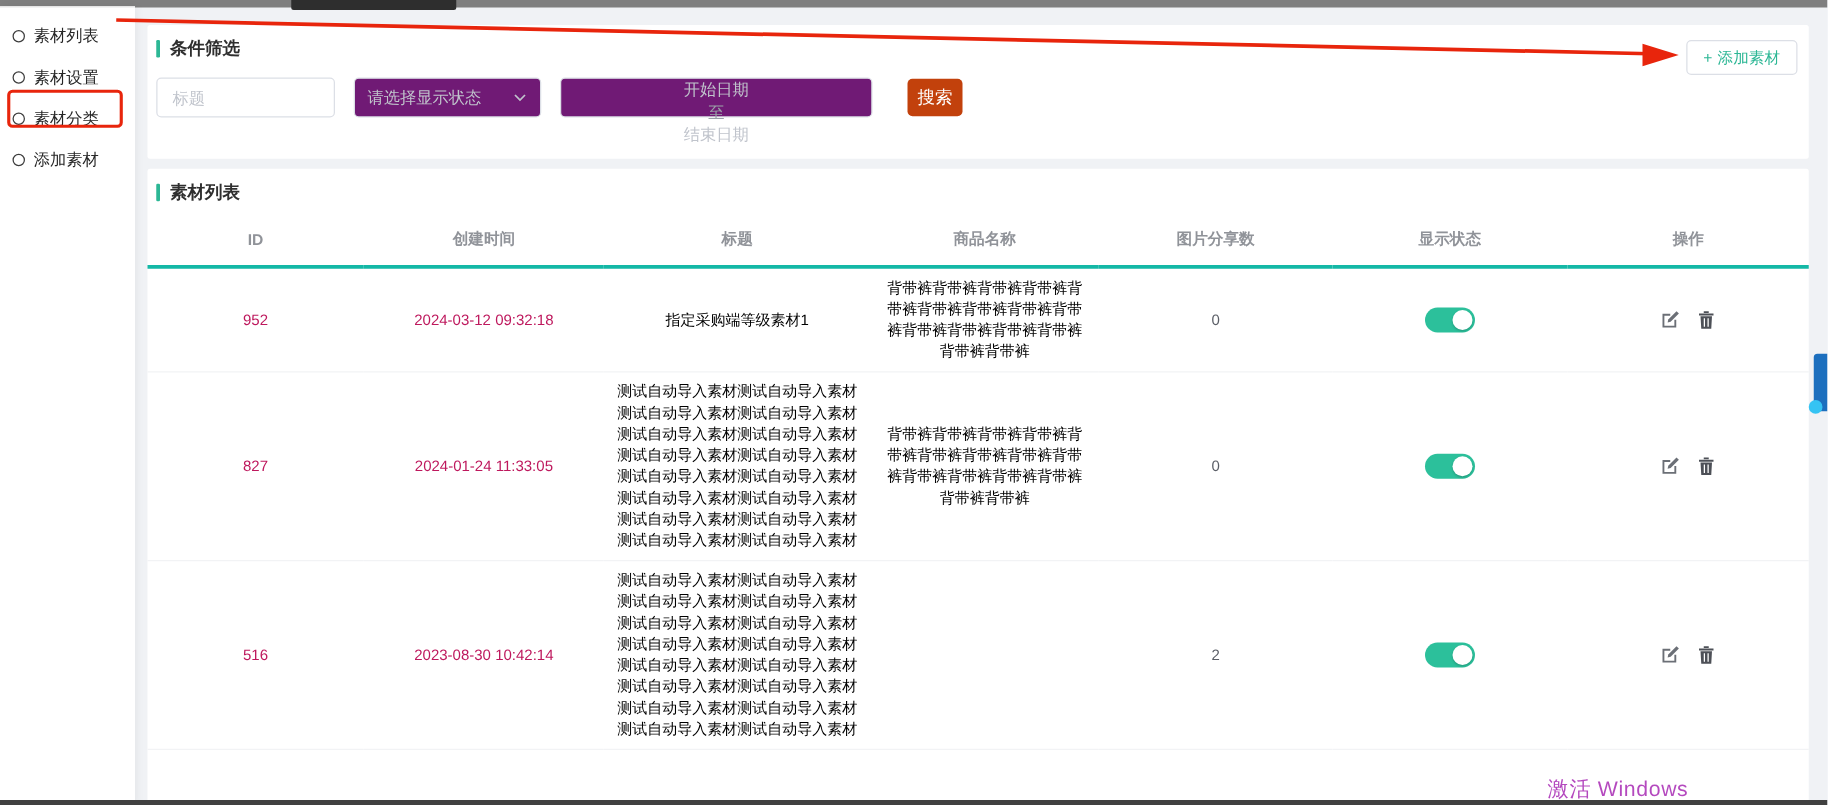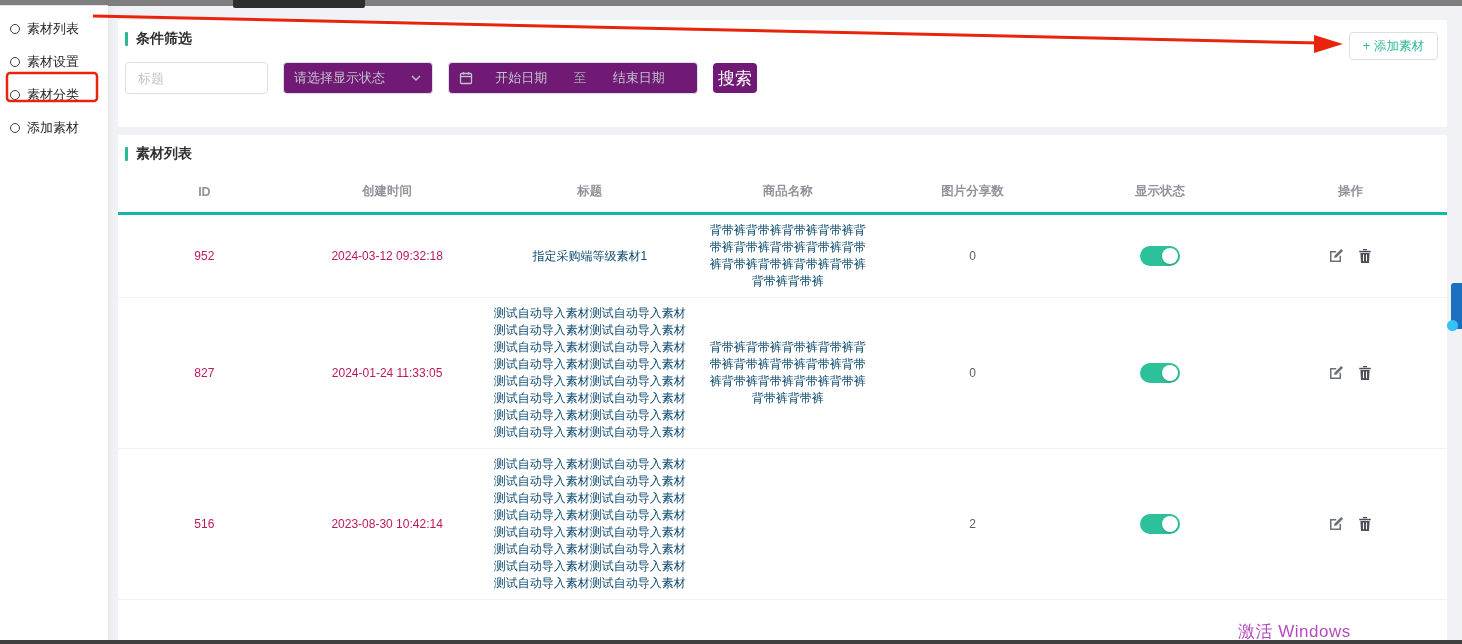--- a/index.html
+++ b/index.html
@@ -28,33 +28,33 @@
   .section-title { font-size:14px; font-weight:bold; color:#2f2f2f; }
 
   
   .filter-row { position:absolute; left:7px; top:42px; display:flex; align-items:center; }
   .ctrl { height:32px; border:1px solid #dcdfe6; border-radius:4px; background:#701a75;
     display:flex; align-items:center; font-size:13px; color:#c0c4cc; }
   .title-input { width:143px; margin-right:15px; padding:0 12px; border:1px solid #dcdfe6; border-radius:4px;
     height:32px; font-size:13px; color:#606266; font-family:inherit; outline:none; }
   .title-input::placeholder { color:#c0c4cc; }
   .status-select { width:150px; margin-right:15px; padding:0 10px; justify-content:space-between; cursor:pointer; }
-  .date-range { width:250px; margin-right:15px; padding:0 10px; }
+  .date-range { width:250px; margin-right:28px; padding:0 10px;flex-direction:column; }
   .date-range .ph { flex:1; text-align:center; }
   .date-sep { color:#9aa0a8; padding:0 4px; }
-  .btn-search { height:30px; width:44px; background:#701a75; border:none; border-radius:4px;
-    color:#fff; font-size:17px; cursor:pointer; font-family:inherit; }
+  .btn-search { height:30px; width:44px; background:#c2410c; border:none; border-radius:4px;
+    color:#fff; font-size:14px; cursor:pointer; font-family:inherit; }
   .btn-add { position:absolute; right:9px; top:12px; height:28px; padding:0 13px; background:#fff;
     border:1px solid #dcdfe6; border-radius:4px; color:#2cb795; font-size:12.5px; cursor:pointer;
     display:flex; align-items:center; gap:4px; font-family:inherit; }
 
   
   .tbl { width:100%; margin-top:10px; border-collapse:collapse; table-layout:fixed; }
   .tbl th { font-size:12.5px; font-weight:bold; color:#909399; padding:10px 6px 12px; border-bottom:3px solid #14b8a6; }
-  .tbl td { font-size:12px; color:#0c4a6e; text-align:center; padding:7px 8px; line-height:17px;
+  .tbl td { font-size:12px; color:#000000; text-align:center; padding:7px 8px; line-height:17px;
     border-bottom:1px solid #f2f3f5; word-break:break-all; vertical-align:middle; }
   .tbl td.c-id, .tbl td.c-created { color:#be185d; }
   .tbl td.c-shares { color:#5a5e66; }
   .col-id{width:13%} .col-created{width:14.5%} .col-title{width:16%} .col-product{width:13.8%}
   .col-shares{width:14%} .col-status{width:14.2%} .col-actions{width:14.5%}
 
   .toggle { display:inline-block; width:40px; height:20px; background:#2cc09b; border-radius:10px;
     position:relative; cursor:pointer; vertical-align:middle; }
   .toggle .knob { position:absolute; right:2px; top:2px; width:16px; height:16px; background:#fff;
     border-radius:50%; box-shadow:0 1px 2px rgba(0,0,0,.2); }

